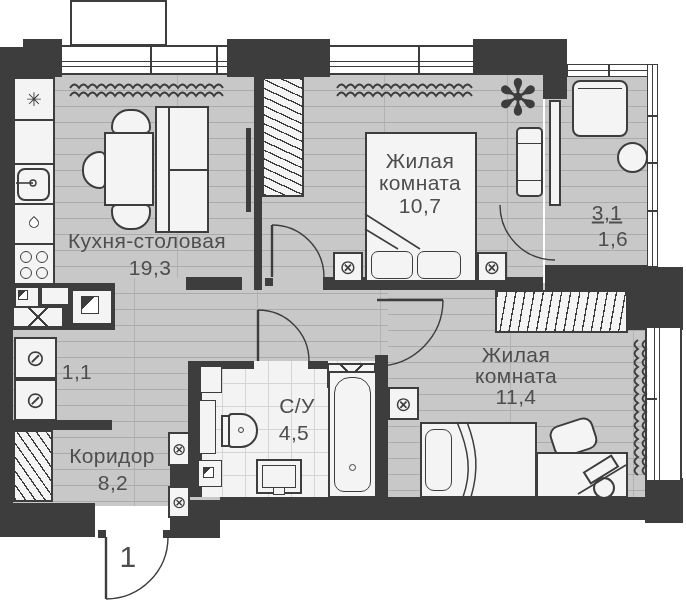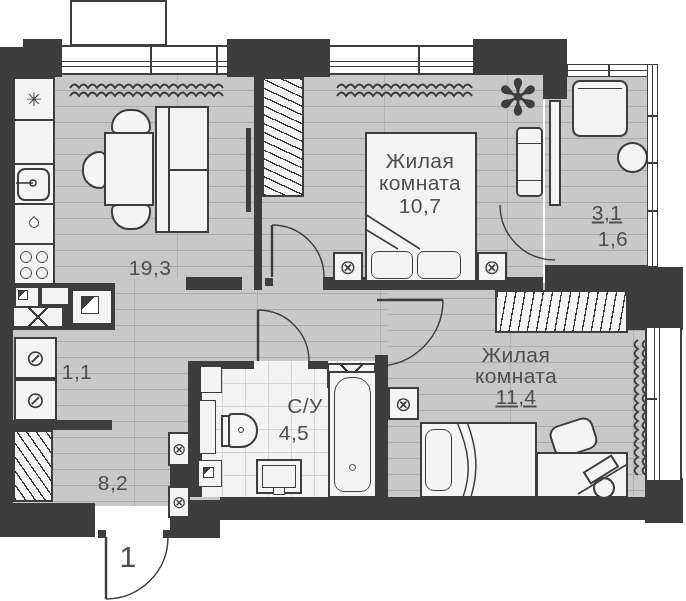--- a/index.html
+++ b/index.html
@@ -228,35 +228,37 @@
       <path stroke-width="1.5" d="M365,214 L420,249"></path>
       <path stroke-width="1.5" d="M365,229 L398,249"></path>
 
       <path stroke-width="1.5" d="M457,422 C469,450 472,472 463,497"></path>
       <path stroke-width="1.5" d="M467,422 C477,448 479,470 471,497"></path>
 
       <path stroke-width="1.6" d="M578,494 L626,465"></path>
     </g>
   </svg>
 
+  <div class="lbl" style="left:147px;top:240px;">Кухня-столовая</div>
   <div class="lbl" style="left:150px;top:267px;">19,3</div>
 
   <div class="lbl" style="left:420px;top:160px;">Жилая</div>
   <div class="lbl" style="left:420px;top:182px;">комната</div>
   <div class="lbl" style="left:420px;top:205px;">10,7</div>
 
   <div class="lbl" style="left:607px;top:212px;text-decoration:underline;">3,1</div>
   <div class="lbl" style="left:613px;top:238px;">1,6</div>
 
   <div class="lbl" style="left:77px;top:371px;">1,1</div>
 
+  <div class="lbl" style="left:112px;top:455px;">Коридор</div>
   <div class="lbl" style="left:113px;top:482px;text-align:right;">8,2</div>
 
-  <div class="lbl" style="left:305px;top:405px;">С/У</div>
+  <div class="lbl" style="left:297px;top:405px;">С/У</div>
   <div class="lbl" style="left:294px;top:432px;">4,5</div>
 
   <div class="lbl" style="left:516px;top:354px;">Жилая</div>
   <div class="lbl" style="left:516px;top:375px;">комната</div>
-  <div class="lbl" style="left:516px;top:396px;text-decoration:underline;">11,4</div>
+  <div class="lbl" style="left:516px;top:396px;">11,4</div>
 
   <div class="lbl" style="left:128px;top:557px;font-size:30px;">1</div>
 
 </div>
 
 </body></html>

